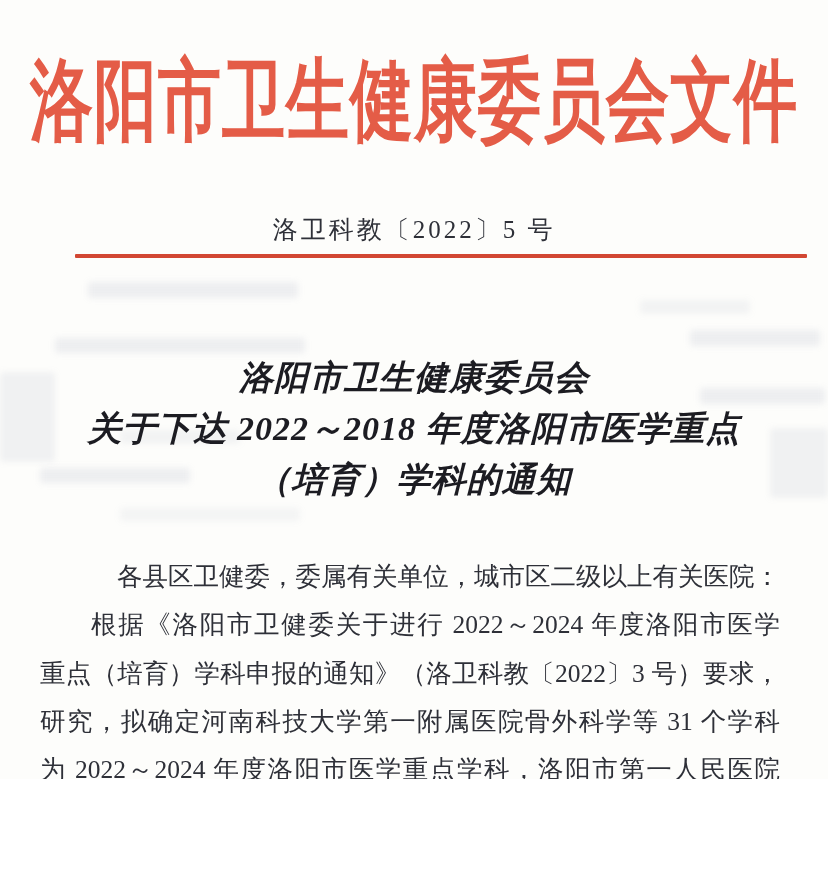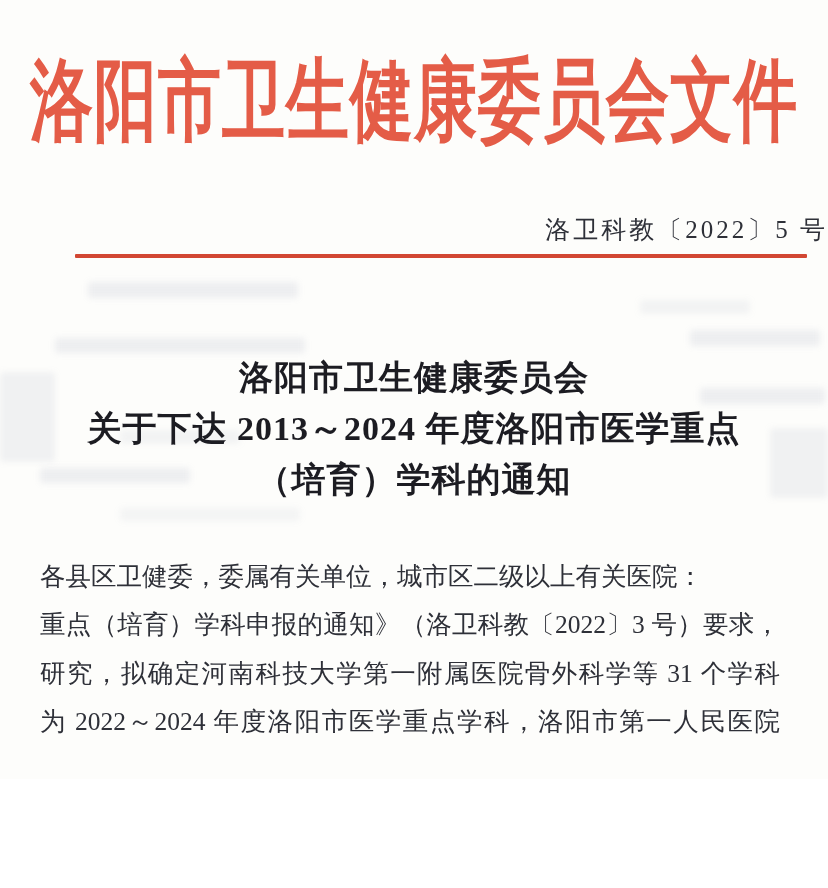--- a/index.html
+++ b/index.html
@@ -31,21 +31,21 @@
     transform-origin: top center;
     font-family: "Liberation Serif", "DejaVu Serif", serif;
   }
 
   
   .doc-number {
     position: absolute;
     top: 213px;
     left: 0;
     width: 828px;
-    text-align: right;
+    text-align: center;
     font-size: 25px;
     letter-spacing: 3px;
     color: #2e3038;
   }
 
   
   .red-line {
     position: absolute;
     top: 254px;
     left: 75px;
@@ -60,35 +60,36 @@
     top: 352px;
     left: 0;
     width: 828px;
     text-align: center;
     font-weight: 700;
     color: #1c1c22;
     font-size: 34px;
     line-height: 51px;
     letter-spacing: 1px;
   }
-  .doc-title .t-line { white-space: nowrap; }
+  .doc-title .t-line { white-space: nowrap; font-style: italic; }
 
   
   .body-text {
     position: absolute;
     top: 553px;
     left: 40px;
     width: 740px;
     color: #2e3038;
     font-size: 25.5px;
     line-height: 48.3px;
   }
   .body-line {
     height: 48.3px;
     overflow: hidden;
+    text-align: right;
   }
   .body-line.justified {
     text-align: justify;
     text-align-last: justify;
   }
   .body-line.indented {
     padding-left: 51px;
   }
 
   
@@ -127,24 +128,25 @@
   <div class="smudge sm4"></div>
   <div class="smudge sm5"></div>
   <div class="smudge sm6"></div>
   <div class="smudge sm7"></div>
   <div class="smudge sm8"></div>
   <div class="smudge sm9"></div>
   <div class="smudge sm10"></div>
 
   <div class="doc-title">
     <div class="t-line">洛阳市卫生健康委员会</div>
-    <div class="t-line">关于下达 2013～2024 年度洛阳市医学重点</div>
+    <div class="t-line">关于下达 2022～2018 年度洛阳市医学重点</div>
     <div class="t-line">（培育）学科的通知</div>
   </div>
 
   <div class="body-text">
     <div class="body-line">各县区卫健委，委属有关单位，城市区二级以上有关医院：</div>
+    <div class="body-line justified indented">根据《洛阳市卫健委关于进行 2022～2024 年度洛阳市医学</div>
     <div class="body-line justified">重点（培育）学科申报的通知》（洛卫科教〔2022〕3 号）要求，</div>
     <div class="body-line justified">研究，拟确定河南科技大学第一附属医院骨外科学等 31 个学科</div>
     <div class="body-line justified">为 2022～2024 年度洛阳市医学重点学科，洛阳市第一人民医院</div>
   </div>
 
 </div>
 
 </body></html>

